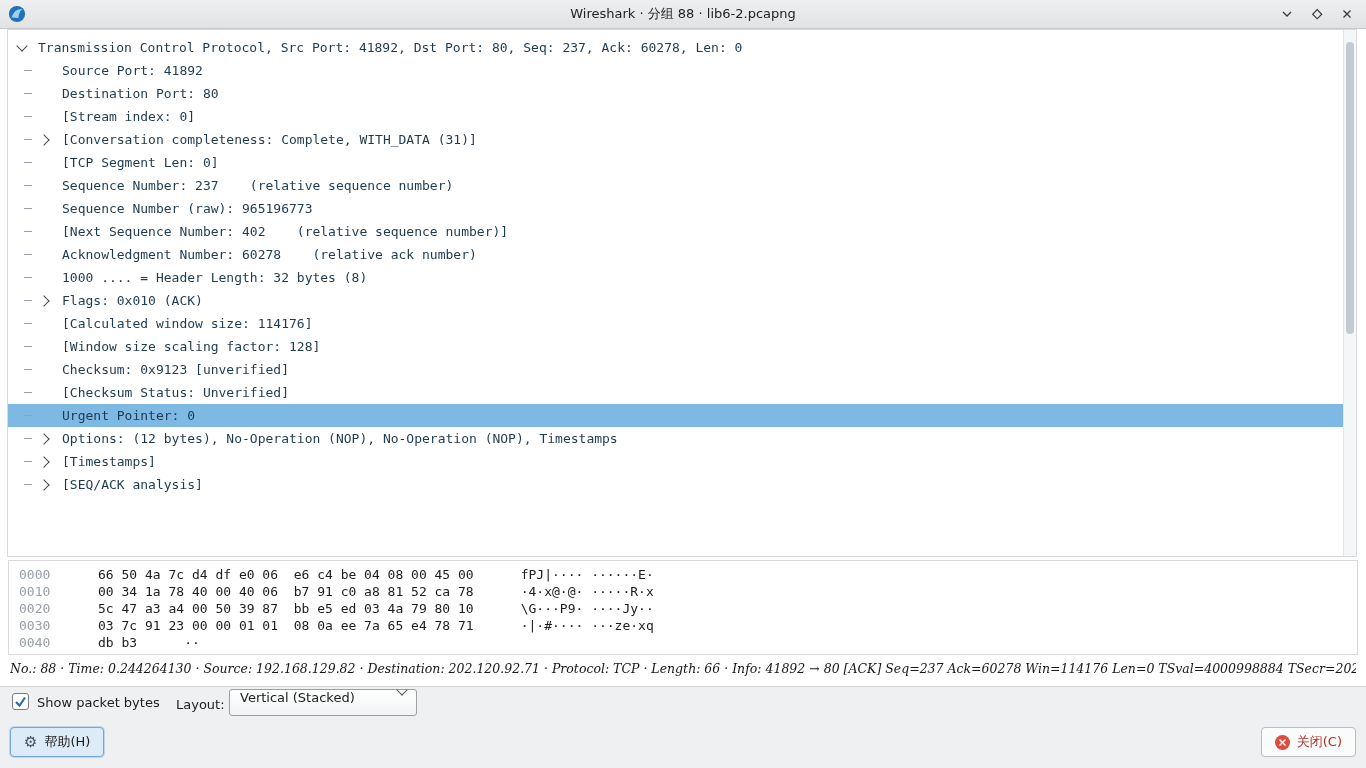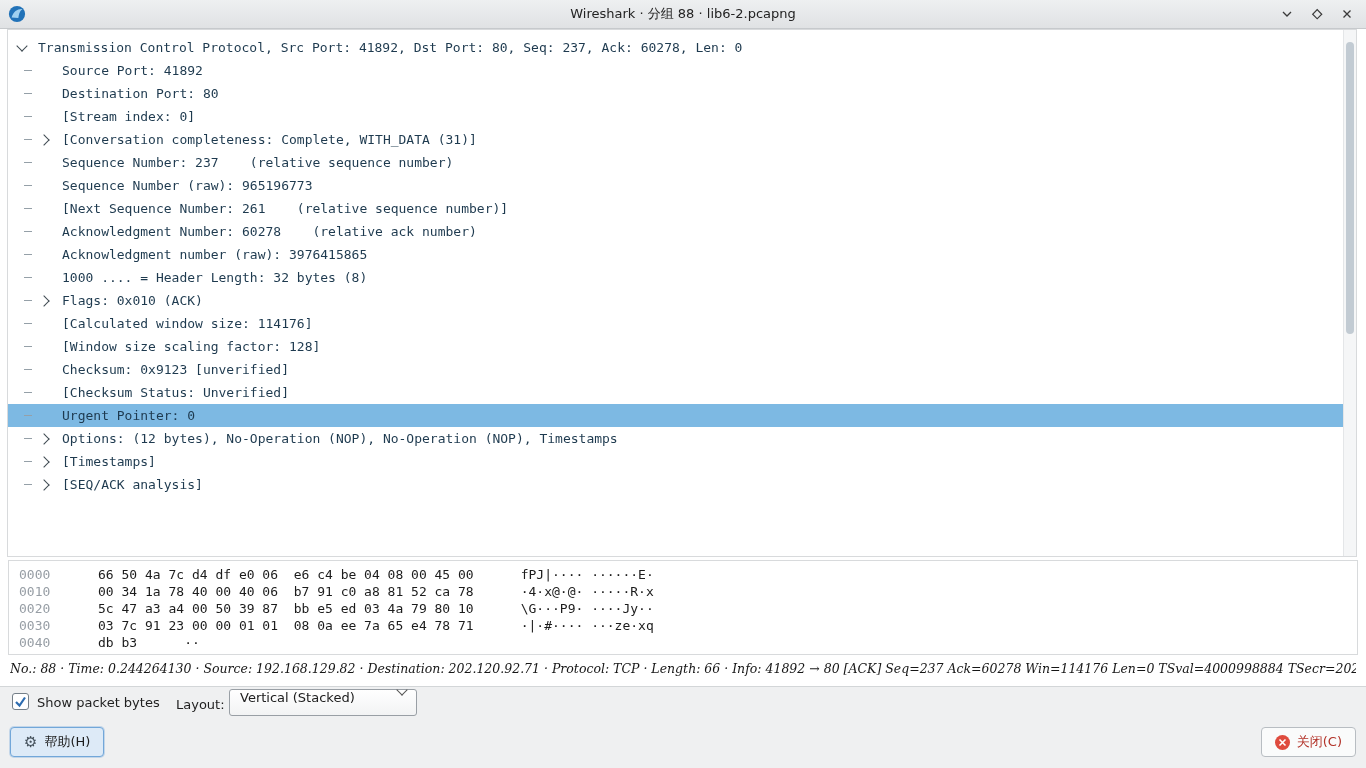--- a/index.html
+++ b/index.html
@@ -106,25 +106,25 @@
   <div class="tree-pane">
     <div class="t-row root">
       <span class="chev down"></span>
       <span class="lbl">Transmission Control Protocol, Src Port: 41892, Dst Port: 80, Seq: 237, Ack: 60278, Len: 0</span>
     </div>
     <div>
         <div class="t-row child"><span class="tick"></span><span class="chev-slot"></span><span class="lbl">Source Port: 41892</span></div>
         <div class="t-row child"><span class="tick"></span><span class="chev-slot"></span><span class="lbl">Destination Port: 80</span></div>
         <div class="t-row child"><span class="tick"></span><span class="chev-slot"></span><span class="lbl">[Stream index: 0]</span></div>
         <div class="t-row child"><span class="tick"></span><span class="chev-slot"><span class="chev right"></span></span><span class="lbl">[Conversation completeness: Complete, WITH_DATA (31)]</span></div>
+        <div class="t-row child"><span class="tick"></span><span class="chev-slot"></span><span class="lbl">[TCP Segment Len: 0]</span></div>
         <div class="t-row child"><span class="tick"></span><span class="chev-slot"></span><span class="lbl">Sequence Number: 237    (relative sequence number)</span></div>
         <div class="t-row child"><span class="tick"></span><span class="chev-slot"></span><span class="lbl">Sequence Number (raw): 965196773</span></div>
-        <div class="t-row child"><span class="tick"></span><span class="chev-slot"></span><span class="lbl">[Next Sequence Number: 261    (relative sequence number)]</span></div>
+        <div class="t-row child"><span class="tick"></span><span class="chev-slot"></span><span class="lbl">[Next Sequence Number: 402    (relative sequence number)]</span></div>
         <div class="t-row child"><span class="tick"></span><span class="chev-slot"></span><span class="lbl">Acknowledgment Number: 60278    (relative ack number)</span></div>
-        <div class="t-row child"><span class="tick"></span><span class="chev-slot"></span><span class="lbl">Acknowledgment number (raw): 3976415865</span></div>
         <div class="t-row child"><span class="tick"></span><span class="chev-slot"></span><span class="lbl">1000 .... = Header Length: 32 bytes (8)</span></div>
         <div class="t-row child"><span class="tick"></span><span class="chev-slot"><span class="chev right"></span></span><span class="lbl">Flags: 0x010 (ACK)</span></div>
         <div class="t-row child"><span class="tick"></span><span class="chev-slot"></span><span class="lbl">[Calculated window size: 114176]</span></div>
         <div class="t-row child"><span class="tick"></span><span class="chev-slot"></span><span class="lbl">[Window size scaling factor: 128]</span></div>
         <div class="t-row child"><span class="tick"></span><span class="chev-slot"></span><span class="lbl">Checksum: 0x9123 [unverified]</span></div>
         <div class="t-row child"><span class="tick"></span><span class="chev-slot"></span><span class="lbl">[Checksum Status: Unverified]</span></div>
         <div class="t-row child selected"><span class="tick"></span><span class="chev-slot"></span><span class="lbl">Urgent Pointer: 0</span></div>
         <div class="t-row child"><span class="tick"></span><span class="chev-slot"><span class="chev right"></span></span><span class="lbl">Options: (12 bytes), No-Operation (NOP), No-Operation (NOP), Timestamps</span></div>
         <div class="t-row child"><span class="tick"></span><span class="chev-slot"><span class="chev right"></span></span><span class="lbl">[Timestamps]</span></div>
         <div class="t-row child"><span class="tick"></span><span class="chev-slot"><span class="chev right"></span></span><span class="lbl">[SEQ/ACK analysis]</span></div>

